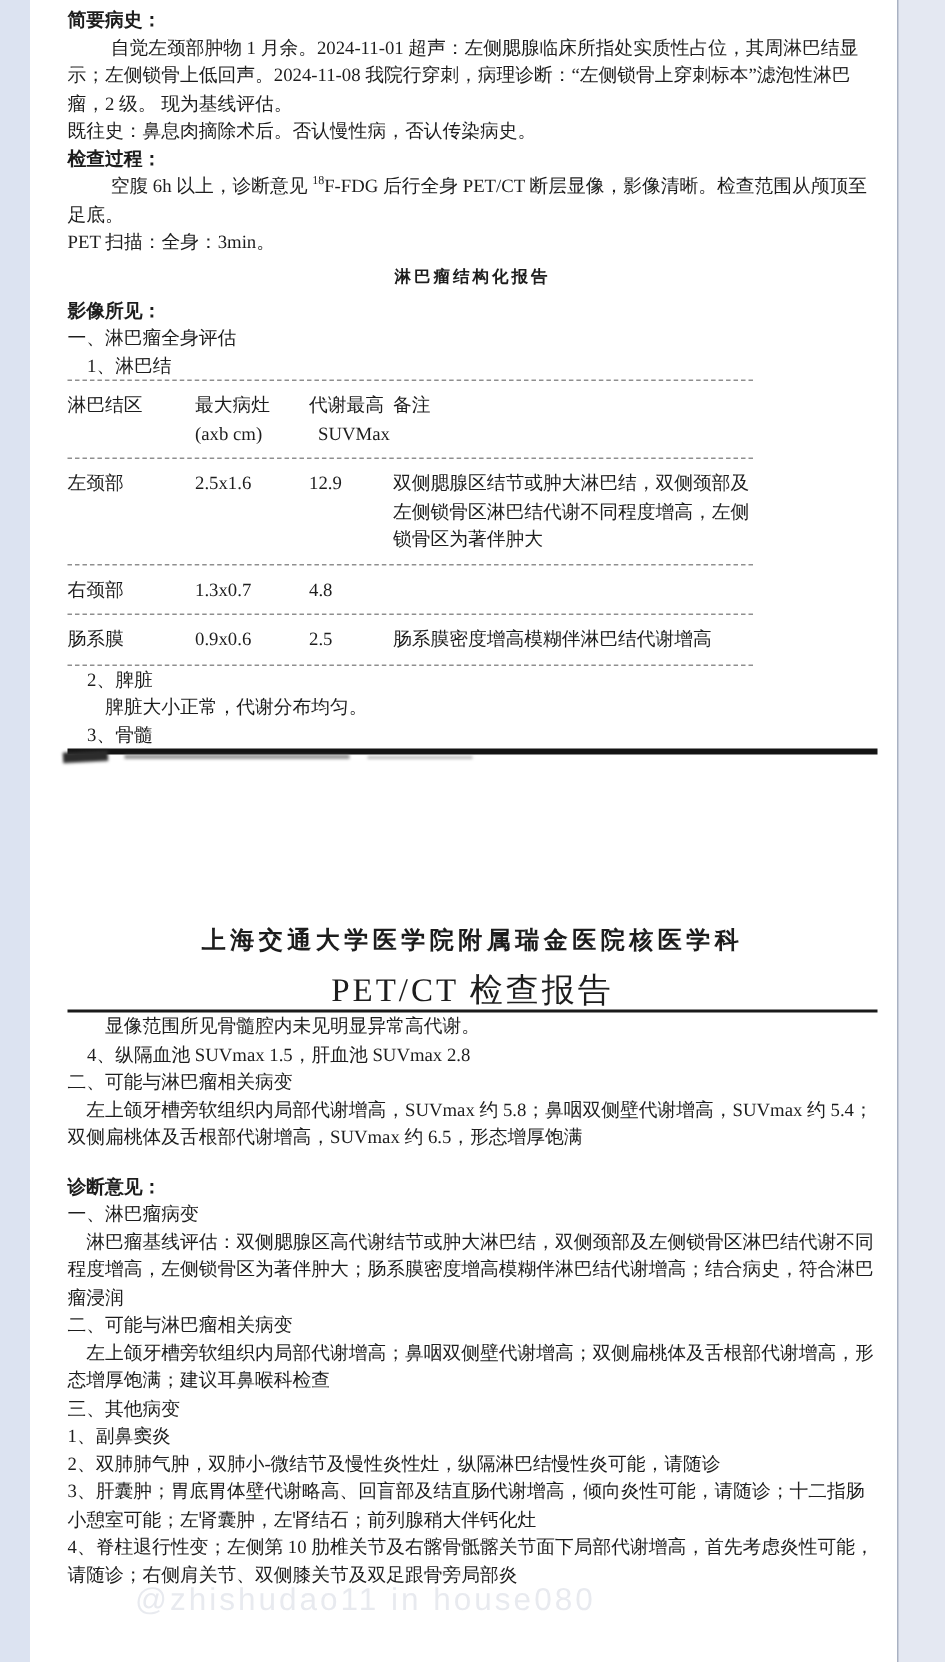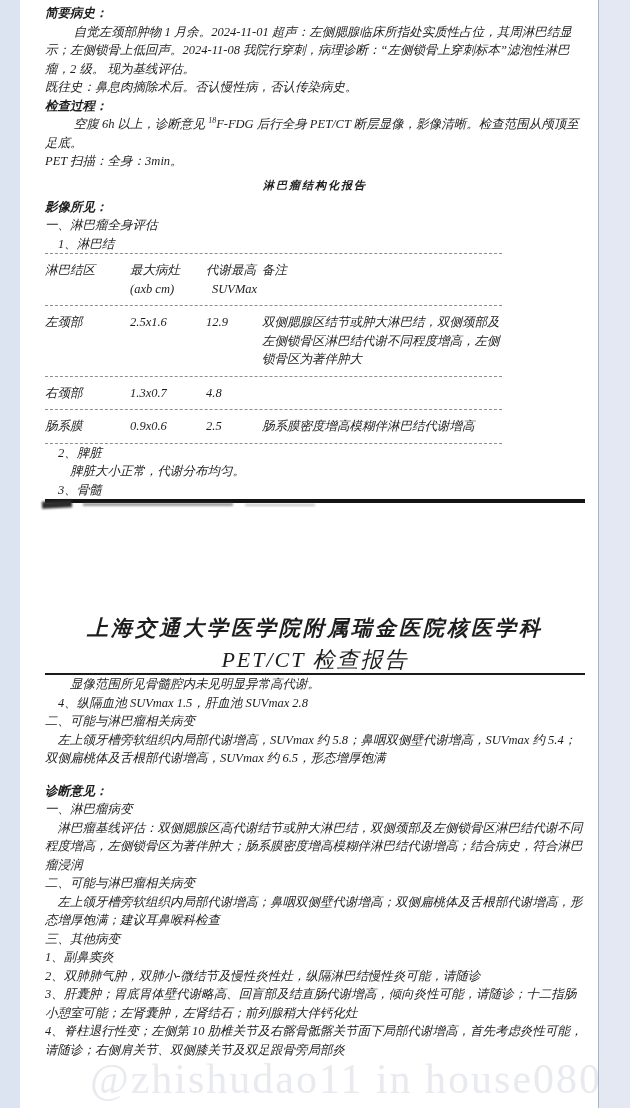--- a/index.html
+++ b/index.html
@@ -1,21 +1,21 @@
 <!DOCTYPE html>
 <html><head>
 <meta charset="utf-8">
 <style>
   html,body{margin:0;padding:0;background:#ffffff;}
   .canvas{position:relative;width:630px;height:1108px;background:#ffffff;overflow:hidden;
           font-family:"Liberation Serif","DejaVu Serif",serif;color:#1d1d1d;}
   .strip-left{position:absolute;left:0;top:0;width:20px;height:1108px;background:#dce3f1;}
   .strip-right{position:absolute;right:0;top:0;width:31px;height:1108px;background:#e4e8f2;border-left:1px solid #a9b1c2;}
   .doc{position:absolute;left:20px;top:0;width:578px;height:1108px;background:#ffffff;
-       box-sizing:border-box;padding:4px 13px 0 25px;font-size:12.5px;line-height:18.5px;font-style:italic;}
+       box-sizing:border-box;padding:4px 13px 0 25px;font-size:12.5px;line-height:18.5px;}
   .doc div{margin:0;}
   .bold{font-weight:bold;}
   .par-indent{text-indent:2.3em;}
   .ind-half{text-indent:1em;}
   .ind1{padding-left:13px;}
   .ind2{padding-left:25px;}
   .sec-title{font-size:11px;font-weight:bold;text-align:center;letter-spacing:2px;margin:4px 0 3px 0 !important;line-height:20px;}
   
   .ltable{margin:5px 0 2px 30px;width:457px;}
   .sep{border-top:1px dashed #8f8f8f;height:0;}
@@ -24,27 +24,27 @@
   .c2{width:76px;flex:none;}
   .c3{width:56px;flex:none;}
   .c4{flex:1;}
   .c3 .sub{padding-left:6px;}
   
   .pagebreak{position:relative;height:4px;background:#141414;width:540px;margin-top:8px;}
   .smudge1{position:absolute;left:-3px;top:2px;width:30px;height:7px;background:#2c2c2c;filter:blur(1px);transform:rotate(-3deg);}
   .smudge2{position:absolute;left:38px;top:4px;width:150px;height:3px;background:#555;filter:blur(1px);opacity:.6;}
   .smudge3{position:absolute;left:200px;top:5px;width:70px;height:2px;background:#777;filter:blur(1px);opacity:.5;}
   .gap-pagebreak{height:110px;}
-  .hospital{font-size:21px;font-weight:bold;text-align:center;letter-spacing:3px;line-height:30px;}
+  .hospital{font-size:16px;font-weight:bold;text-align:center;letter-spacing:3px;line-height:30px;}
   .report-title{font-size:22px;text-align:center;letter-spacing:2px;line-height:26px;margin-top:4px !important;}
   .rule{border-top:2px solid #1a1a1a;width:540px;margin-top:9px;}
   .blank-line{height:14px;}
   sup{font-size:8px;line-height:0;}
-  .watermark{position:absolute;left:90px;top:1055px;font-size:42px;letter-spacing:2px;white-space:nowrap;
-             color:rgba(150,158,182,0.22);font-family:Liberation Serif, serif;pointer-events:none;}
+  .watermark{position:absolute;left:90px;top:1055px;font-size:21px;letter-spacing:2px;white-space:nowrap;
+             color:rgba(150,158,182,0.22);font-family:Liberation Sans, sans-serif;pointer-events:none;}
 </style>
 </head>
 <body>
 
 <div class="canvas">
   <div class="strip-left"></div>
   <div class="strip-right"></div>
 
   <div class="doc">
 

